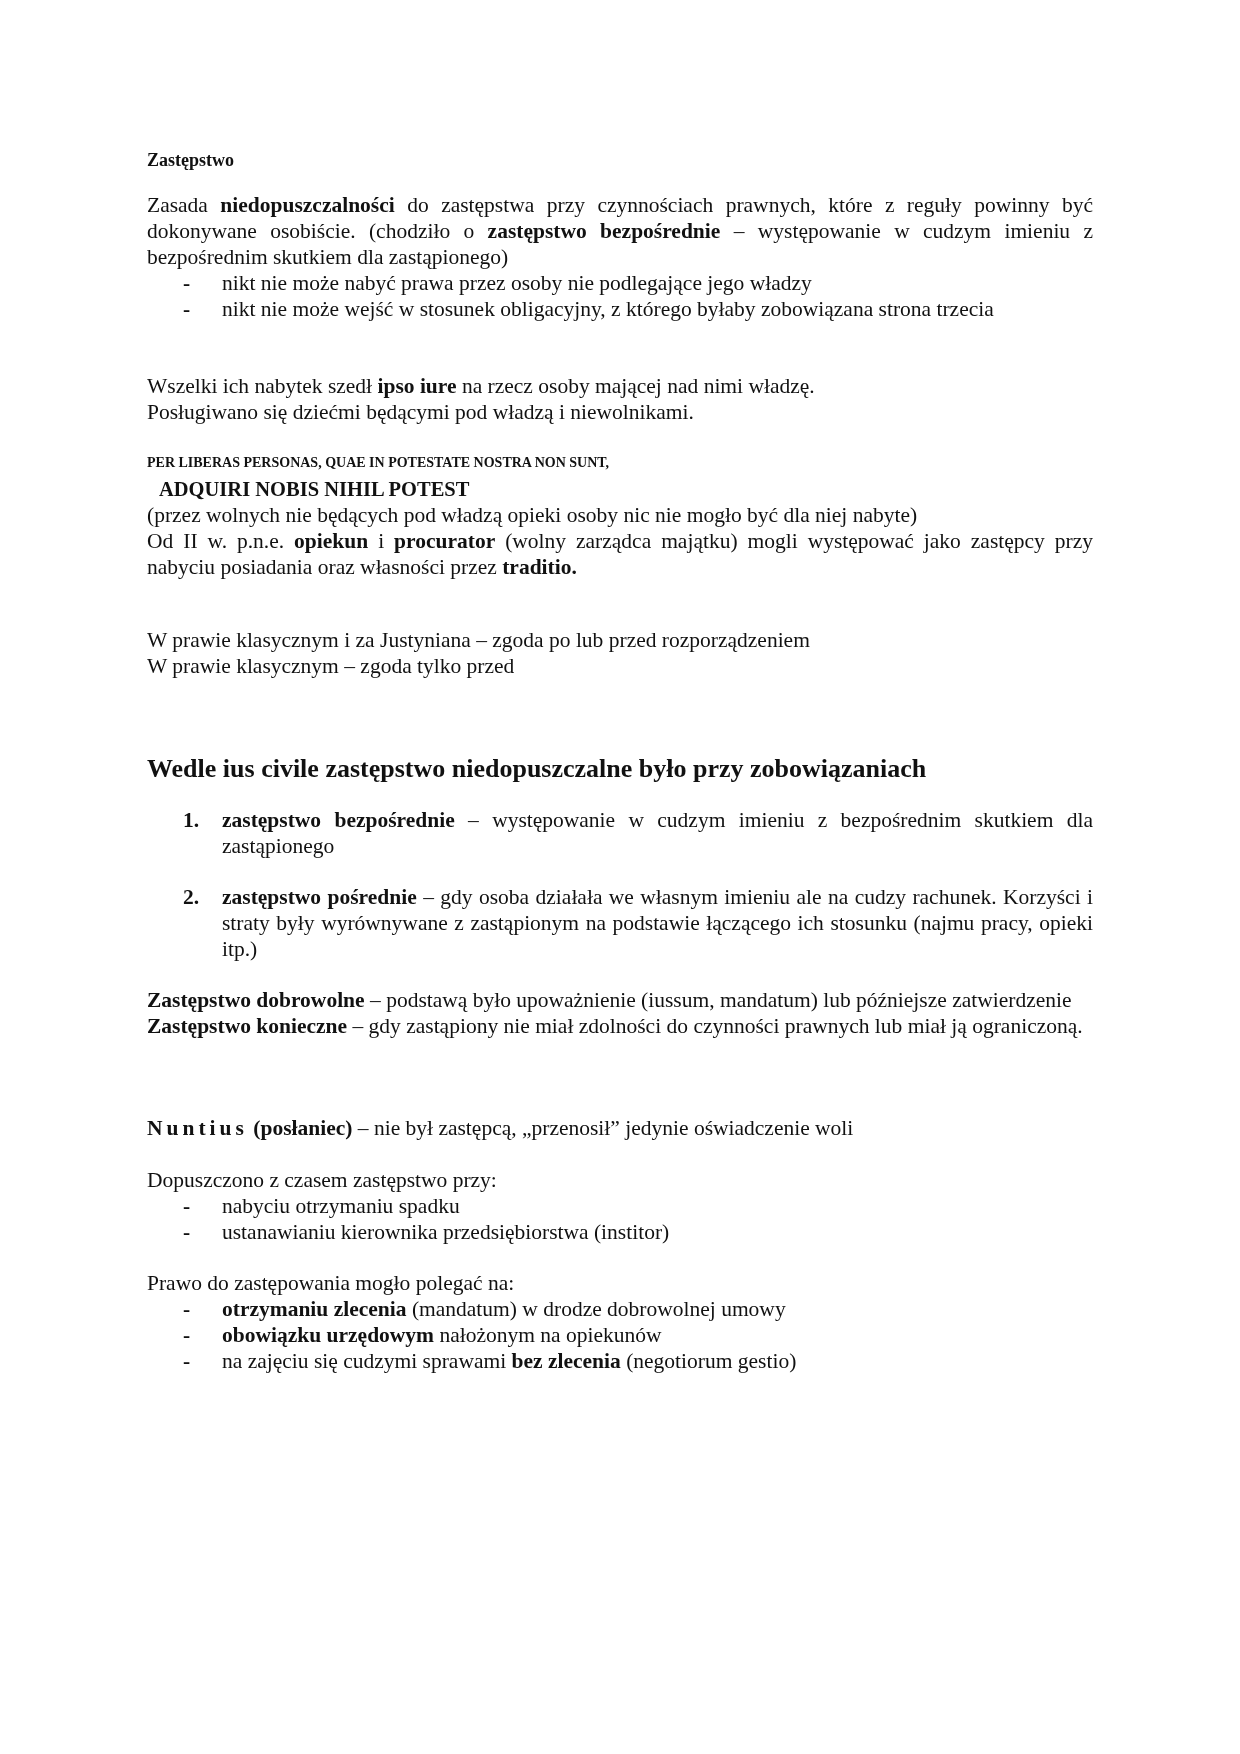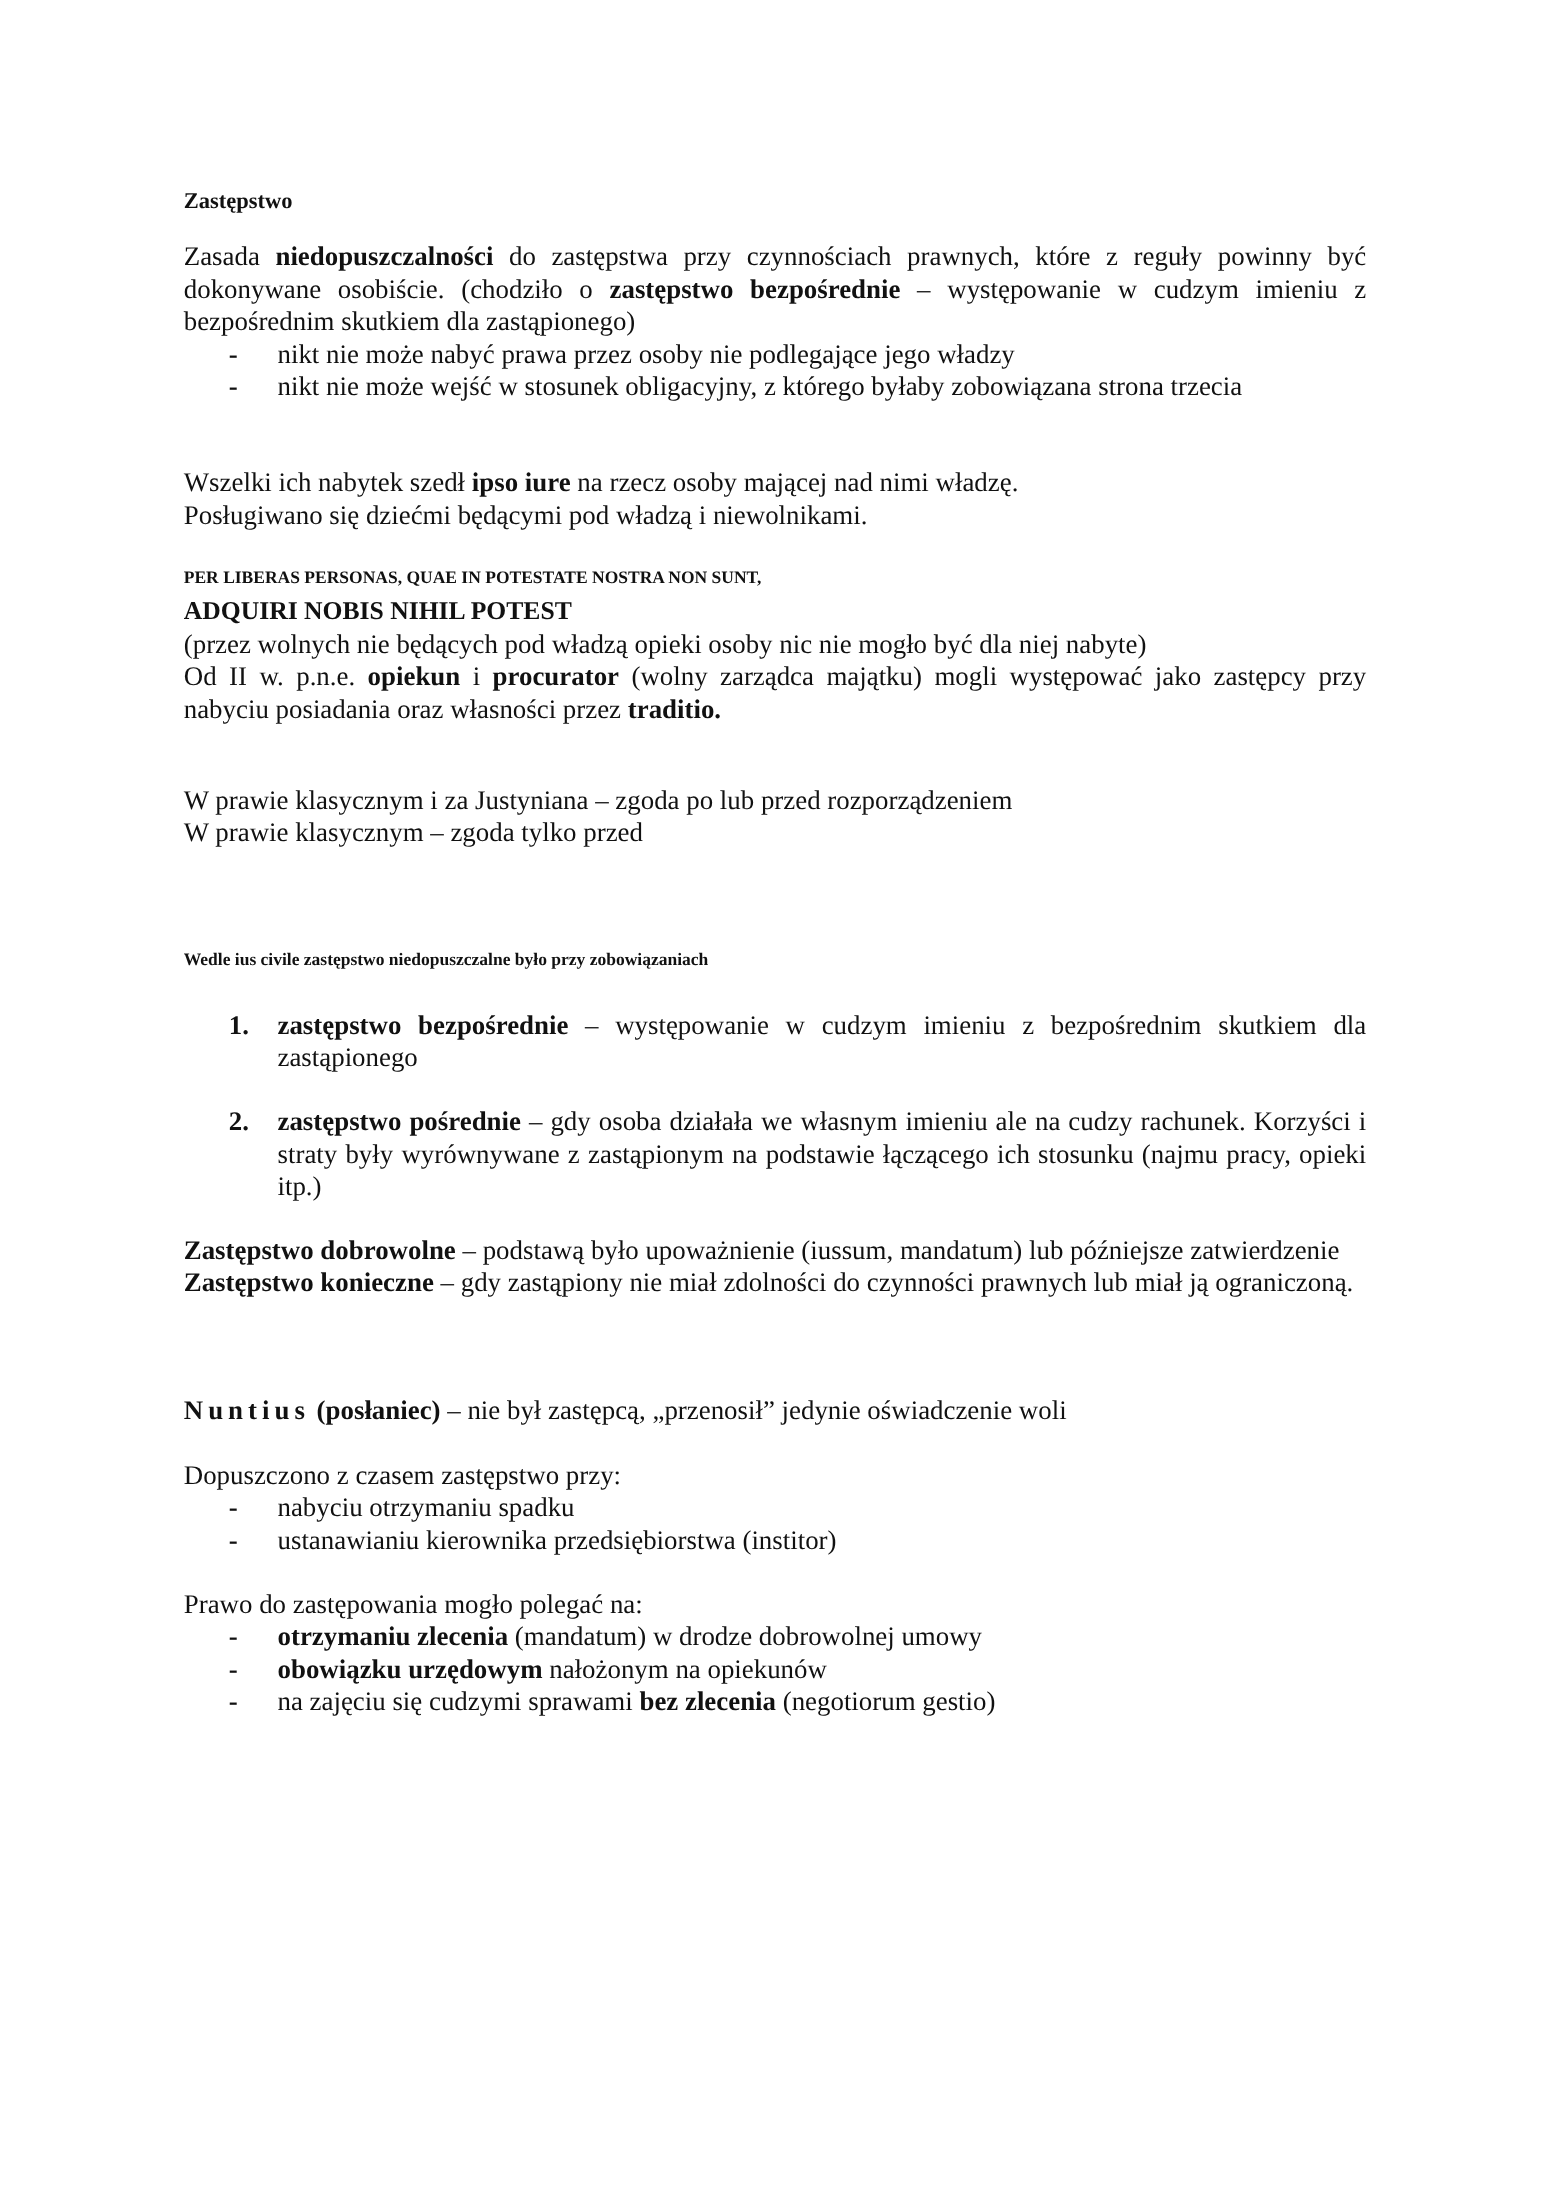--- a/index.html
+++ b/index.html
@@ -36,34 +36,34 @@
     </ul>
   </div>
 
   <div class="blk" style="top:373px;">
     <span class="line"><span>Wszelki ich nabytek szedł </span><b>ipso iure</b><span> na rzecz osoby mającej nad nimi władzę.</span></span>
     <span class="line">Posługiwano się dziećmi będącymi pod władzą i niewolnikami.</span>
   </div>
 
   <div class="blk" style="top:450px;">
     <b class="line" style="font-size:14px;">PER LIBERAS PERSONAS, QUAE IN POTESTATE NOSTRA NON SUNT,</b>
-    <b class="line" style="font-size:20.5px;">ADQUIRI NOBIS NIHIL POTEST</b>
+    <b class="line" style="font-size:20.5px;margin-left:12px;">ADQUIRI NOBIS NIHIL POTEST</b>
     <span class="line">(przez wolnych nie będących pod władzą opieki osoby nic nie mogło być dla niej nabyte)</span>
     <div class="just">
       <span>Od II w. p.n.e. </span><b>opiekun</b><span> i </span><b>procurator</b><span> (wolny zarządca majątku) mogli występować jako zastępcy przy nabyciu posiadania oraz własności przez </span><b>traditio.</b>
     </div>
   </div>
 
   <div class="blk" style="top:627px;">
     <span class="line">W prawie klasycznym i za Justyniana – zgoda po lub przed rozporządzeniem</span>
     <span class="line">W prawie klasycznym – zgoda tylko przed</span>
   </div>
 
   <div class="blk" style="top:756px;">
-    <b class="line" style="font-size:14px;">Wedle ius civile zastępstwo niedopuszczalne było przy zobowiązaniach</b>
+    <b class="line" style="font-size:26px;">Wedle ius civile zastępstwo niedopuszczalne było przy zobowiązaniach</b>
   </div>
 
   <div class="blk just" style="top:807px;">
     <ol class="num">
       <li><span class="num-mark">1.</span><b>zastępstwo bezpośrednie</b><span> – występowanie w cudzym imieniu z bezpośrednim skutkiem dla zastąpionego</span></li>
     </ol>
   </div>
   <div class="blk just" style="top:884px;">
     <ol class="num">
       <li><span class="num-mark">2.</span><b>zastępstwo pośrednie</b><span> – gdy osoba działała we własnym imieniu ale na cudzy rachunek.  Korzyści i straty były wyrównywane z zastąpionym na podstawie łączącego ich stosunku (najmu pracy, opieki itp.)</span></li>

